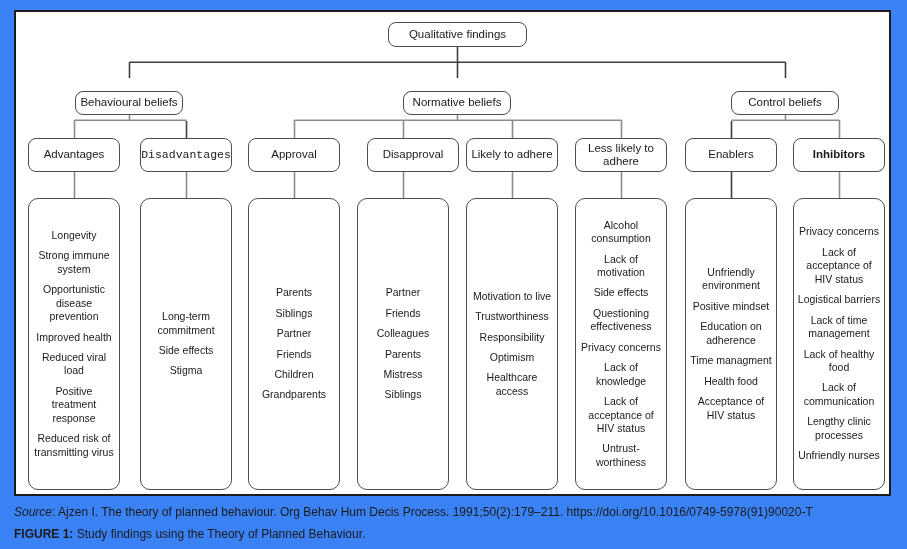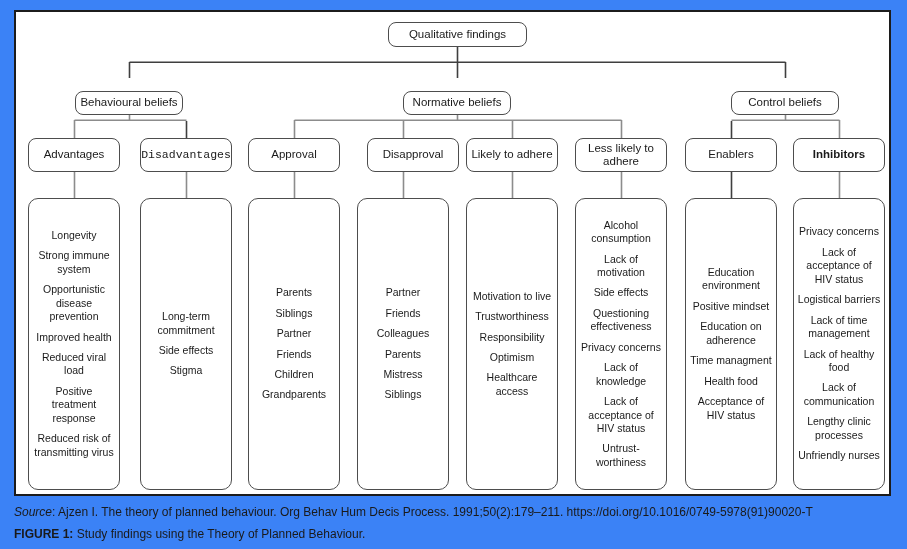--- a/index.html
+++ b/index.html
@@ -147,21 +147,21 @@
       <div class="leaf-item">Alcohol consumption</div>
       <div class="leaf-item">Lack of motivation</div>
       <div class="leaf-item">Side effects</div>
       <div class="leaf-item">Questioning effectiveness</div>
       <div class="leaf-item">Privacy concerns</div>
       <div class="leaf-item">Lack of knowledge</div>
       <div class="leaf-item">Lack of acceptance of HIV status</div>
       <div class="leaf-item">Untrust-worthiness</div>
     </div>
   <div class="leaf" style="left:685px;">
-      <div class="leaf-item">Education environment</div>
+      <div class="leaf-item">Unfriendly environment</div>
       <div class="leaf-item">Positive mindset</div>
       <div class="leaf-item">Education on adherence</div>
       <div class="leaf-item">Time managment</div>
       <div class="leaf-item">Health food</div>
       <div class="leaf-item">Acceptance of HIV status</div>
     </div>
   <div class="leaf" style="left:793px;">
       <div class="leaf-item">Privacy concerns</div>
       <div class="leaf-item">Lack of acceptance of HIV status</div>
       <div class="leaf-item">Logistical barriers</div>

